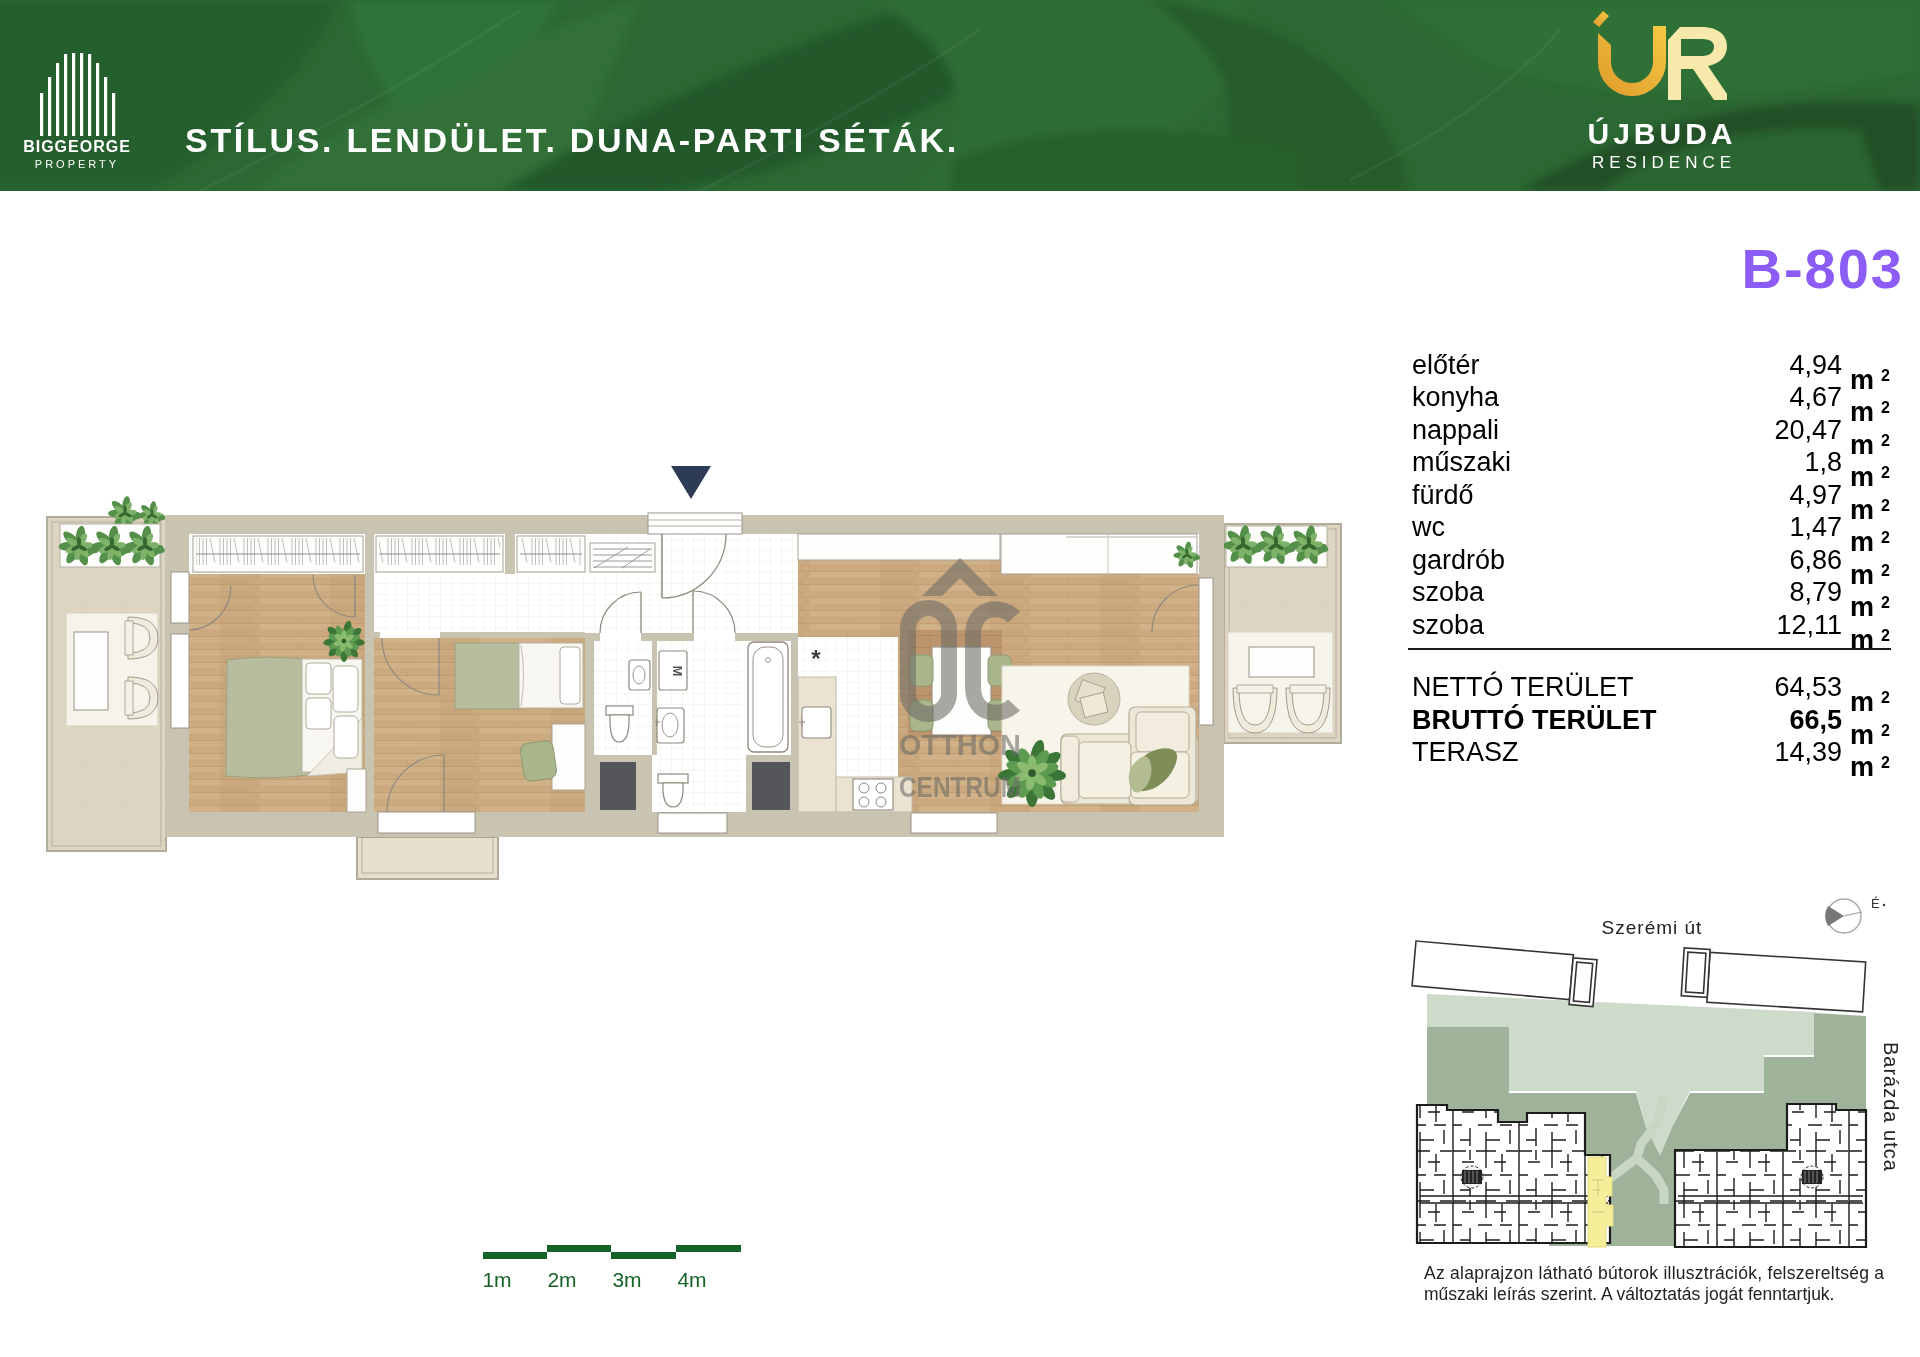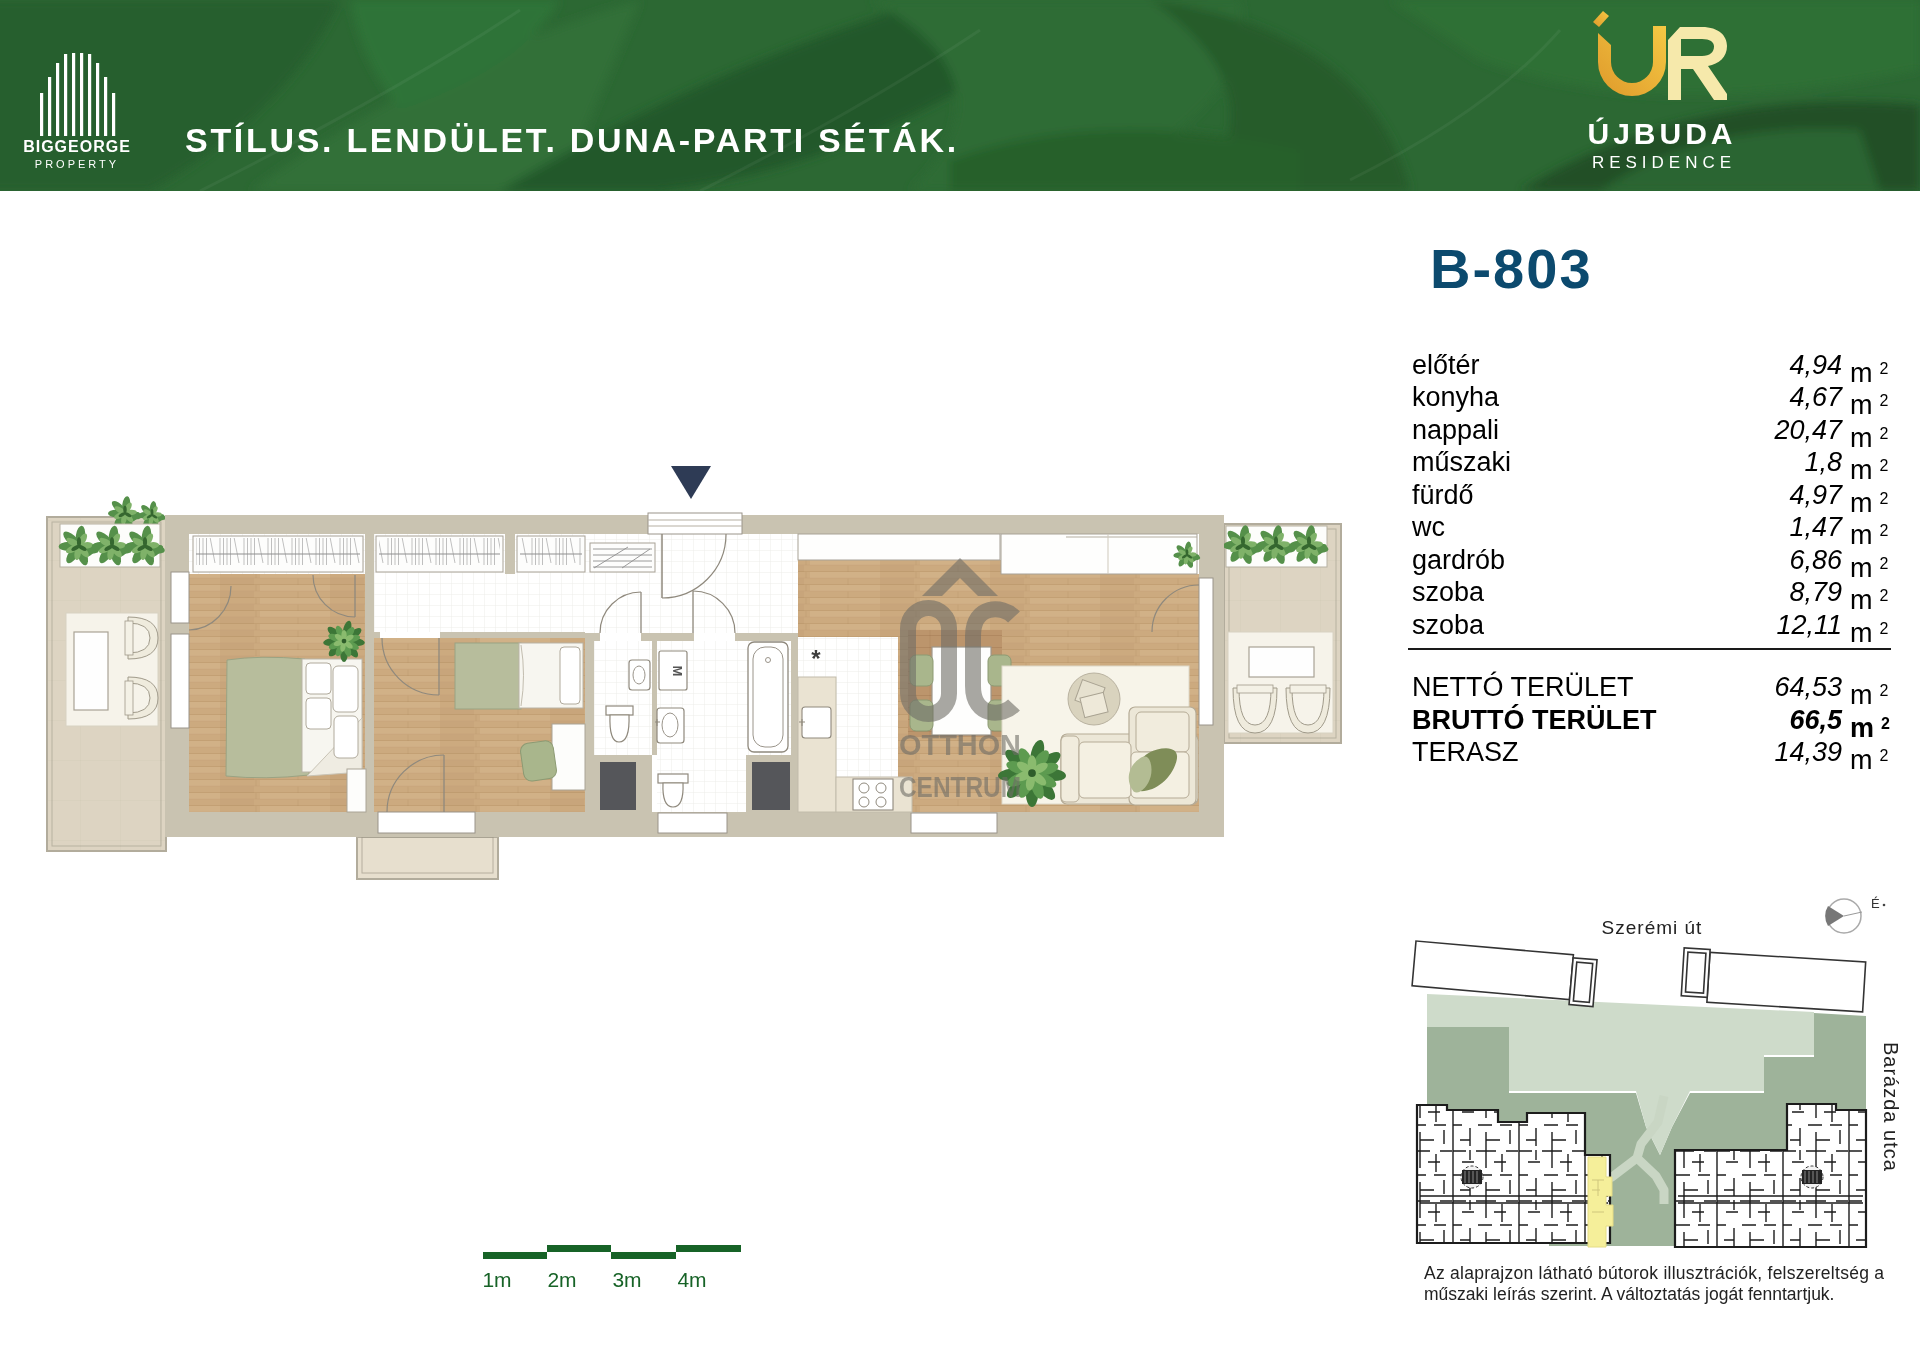--- a/index.html
+++ b/index.html
@@ -63,27 +63,27 @@
     </linearGradient>
   </defs>
   <path d="M1593,22 L1603,11 L1609,16 L1599,27 Z" fill="url(#gold)"></path>
   <path d="M1598,33 L1611,45 L1611,62 A21,21 0 0 0 1653,62 L1653,26 L1666,26 L1666,62 A34,34 0 0 1 1598,62 Z" fill="url(#gold)"></path>
   <path fill-rule="evenodd" fill="#f6e9ab" d="M1668,40 L1680,27 L1702,27 C1719,27 1727,36 1727,46 C1727,57 1719,64 1708,66 L1727,94 L1727,100 L1714,100 L1693,69 L1681,69 L1681,100 L1668,100 Z
         M1681,39 L1702,39 C1710,39 1714,42 1714,46.5 C1714,52 1710,56 1702,56 L1681,56 Z"></path>
   <text x="1662" y="144" text-anchor="middle" font-size="30" font-weight="bold" fill="#fff" letter-spacing="4">ÚJBUDA</text>
   <text x="1664" y="168" text-anchor="middle" font-size="17" fill="#fff" letter-spacing="5">RESIDENCE</text>
 </svg>
 
-<div class="abs" style="left:1430px;top:236px;width:474px;text-align:left;font-size:56px;font-weight:bold;color:#0c4a6e;letter-spacing:2px;">B-803</div>
+<div class="abs" style="left:1430px;top:236px;width:474px;text-align:right;font-size:56px;font-weight:bold;color:#8b5cf6;letter-spacing:2px;">B-803</div>
 
 <style>
  .row{position:absolute;left:1410px;width:480px;height:33px;font-size:27px;color:#000000;}
  .row .lbl{position:absolute;left:2px;top:0;}
- .row .val{position:absolute;right:48px;top:0;font-style:italic;}
- .row .mm{position:absolute;right:0;top:8px;width:40px;}
+ .row .val{position:absolute;right:48px;top:0;}
+ .row .mm{position:absolute;right:0;top:15px;width:40px;font-weight:bold;}
  .row .mm .two{font-size:16px;position:relative;top:-8px;margin-left:7px;}
 </style>
 <div class="row" style="top:350px;">
     <span class="lbl">előtér</span>
     <span class="val">4,94</span>
     <span class="mm">m<span class="two">2</span></span>
   </div>
 <div class="row" style="top:382px;">
     <span class="lbl">konyha</span>
     <span class="val">4,67</span>

